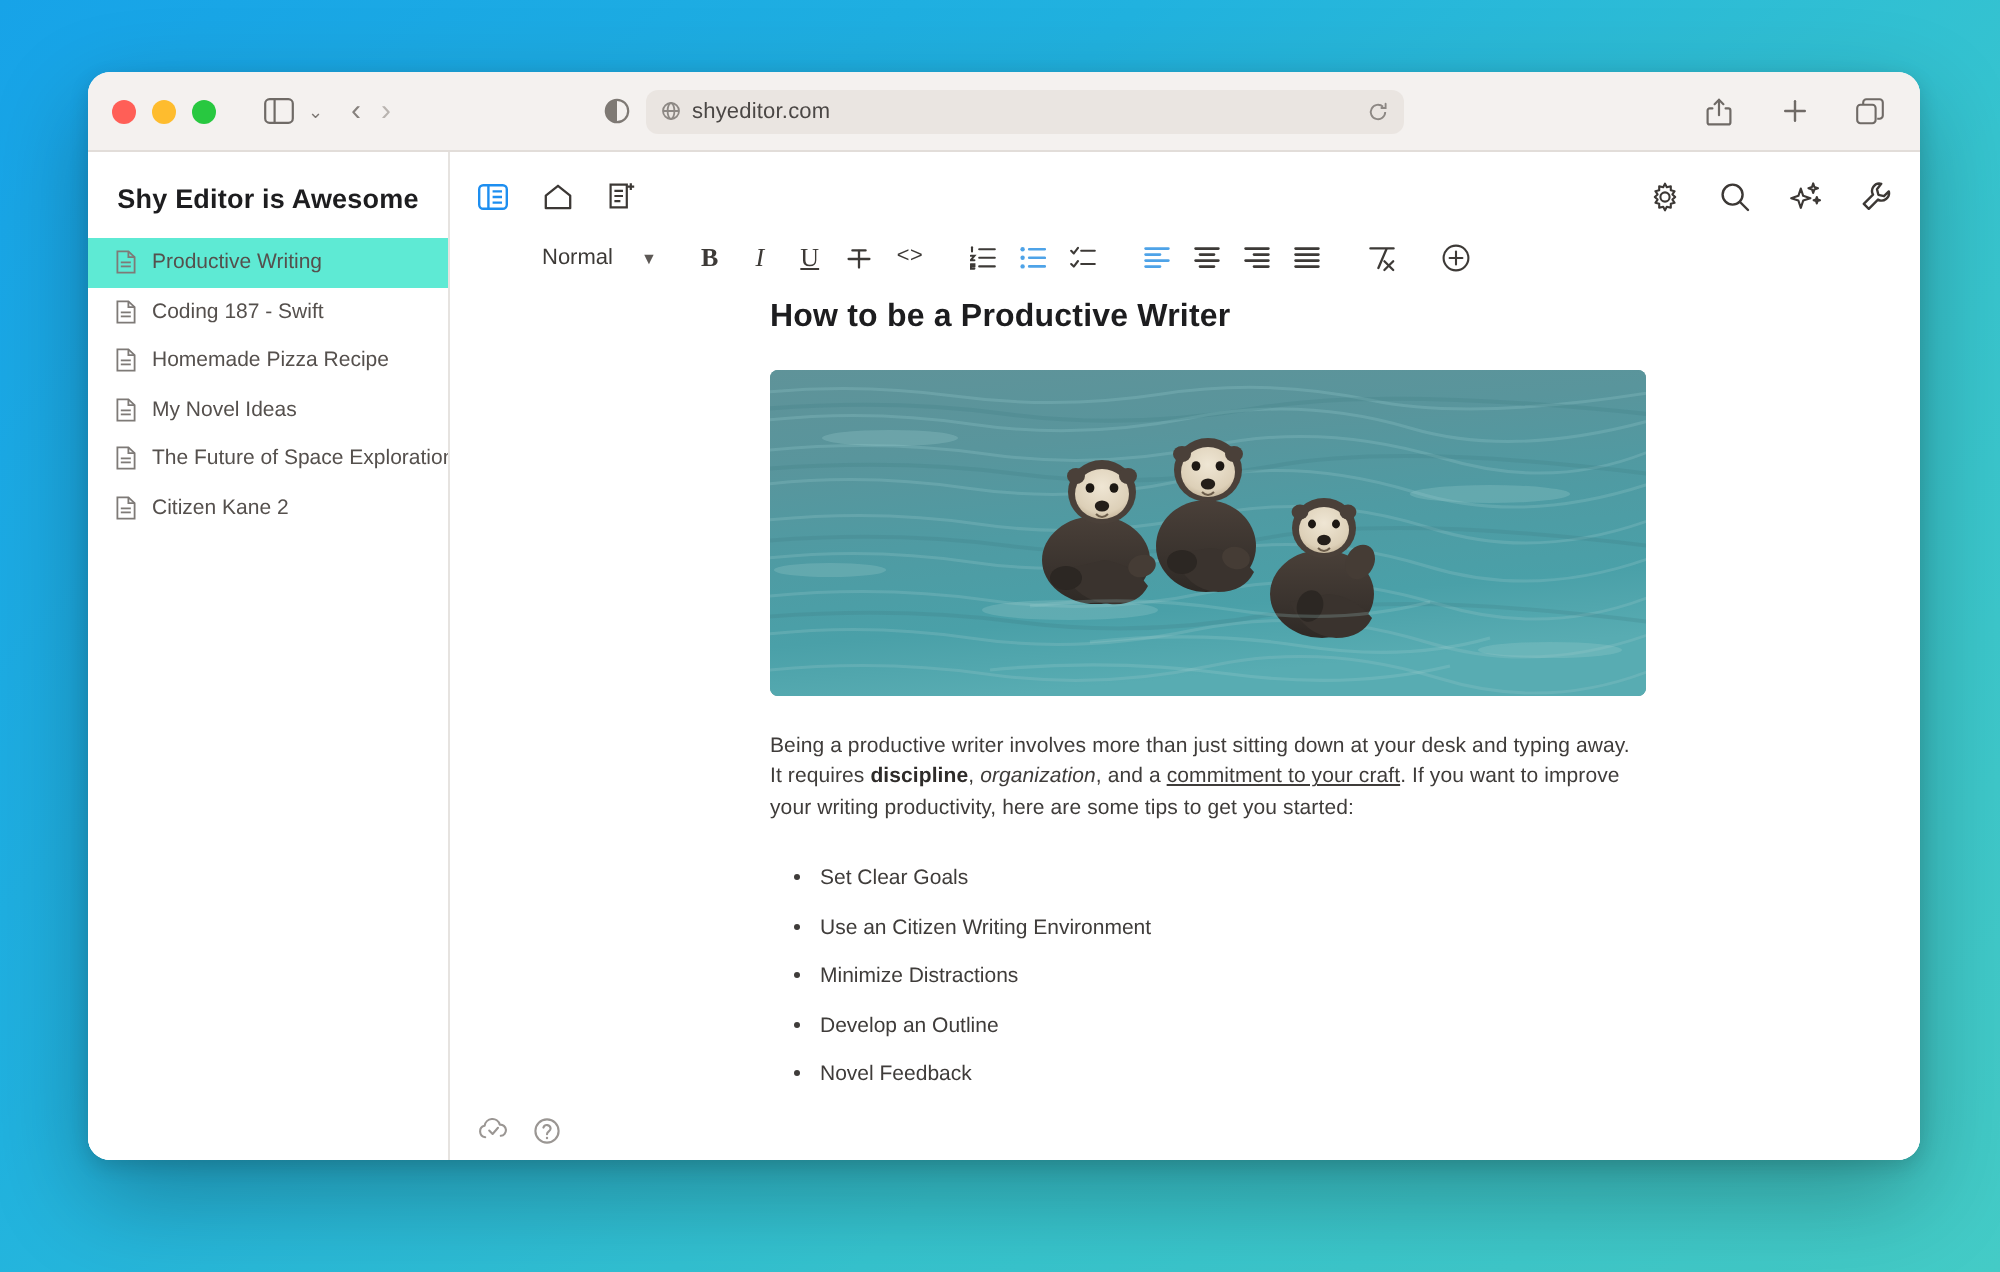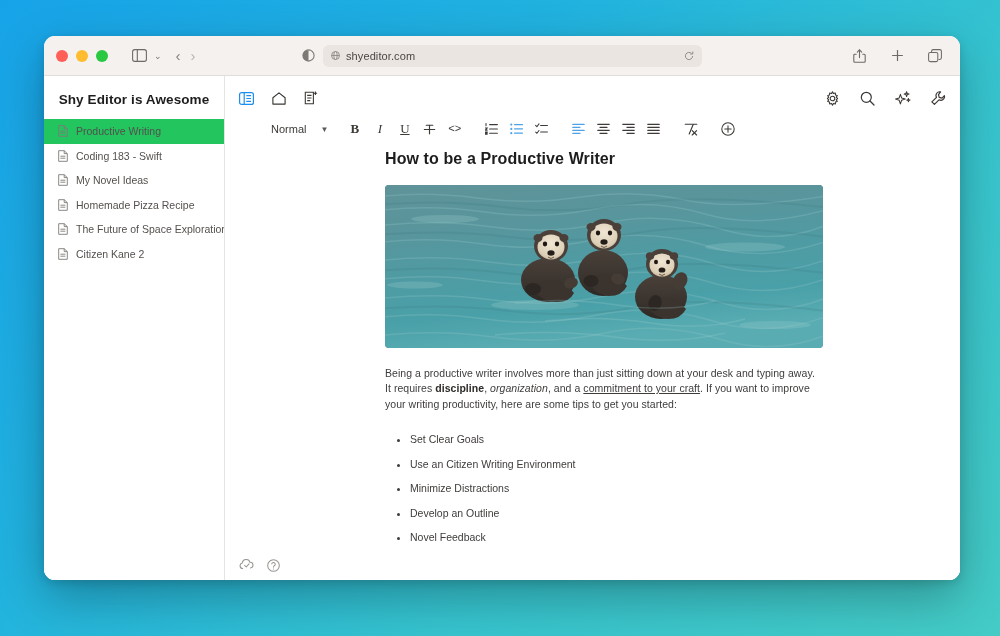--- a/index.html
+++ b/index.html
@@ -83,21 +83,21 @@
     font-size: 13.5px; font-weight: bold; color: #1d1d1f;
     padding: 6px 14px 12px 14px; letter-spacing: .1px;
   }
   .doc-list { display: flex; flex-direction: column; }
   .doc-item {
     display: flex; align-items: center; gap: 8px;
     height: 24.5px; padding: 0 10px 0 14px;
     font-size: 10.5px; color: #55504d;
     white-space: nowrap; overflow: hidden;
   }
-  .doc-item.selected { background: #22c55e; }
+  .doc-item.selected { background: #5eead4; }
   .doc-icon { color: #7e7a77; display: flex; flex: 0 0 auto; }
 
   
   .editor { flex: 1; display: flex; flex-direction: column; min-width: 0; background: #fff; }
 
   .editor-top {
     height: 32px; flex: 0 0 32px;
     display: flex; align-items: center;
     padding: 0 14px; margin-top: 6px;
   }
@@ -264,45 +264,45 @@
 
           <div class="doc-item">
             <span class="doc-icon">
               <svg width="10" height="12" viewBox="0 0 10 12" fill="none" stroke="currentColor" stroke-width="0.9">
                 <path d="M0.7 0.7 H6.2 L9.3 3.6 V11.3 H0.7 Z"></path>
                 <path d="M6.2 0.7 V3.6 H9.3"></path>
                 <line x1="2.4" y1="6.2" x2="7.4" y2="6.2"></line>
                 <line x1="2.4" y1="8.2" x2="7.4" y2="8.2"></line>
               </svg>
             </span>
-            <span>Coding 183 - Swift</span>
+            <span>Coding 187 - Swift</span>
           </div>
 
           <div class="doc-item">
             <span class="doc-icon">
               <svg width="10" height="12" viewBox="0 0 10 12" fill="none" stroke="currentColor" stroke-width="0.9">
                 <path d="M0.7 0.7 H6.2 L9.3 3.6 V11.3 H0.7 Z"></path>
                 <path d="M6.2 0.7 V3.6 H9.3"></path>
                 <line x1="2.4" y1="6.2" x2="7.4" y2="6.2"></line>
                 <line x1="2.4" y1="8.2" x2="7.4" y2="8.2"></line>
               </svg>
             </span>
-            <span>My Novel Ideas</span>
+            <span>Homemade Pizza Recipe</span>
           </div>
 
           <div class="doc-item">
             <span class="doc-icon">
               <svg width="10" height="12" viewBox="0 0 10 12" fill="none" stroke="currentColor" stroke-width="0.9">
                 <path d="M0.7 0.7 H6.2 L9.3 3.6 V11.3 H0.7 Z"></path>
                 <path d="M6.2 0.7 V3.6 H9.3"></path>
                 <line x1="2.4" y1="6.2" x2="7.4" y2="6.2"></line>
                 <line x1="2.4" y1="8.2" x2="7.4" y2="8.2"></line>
               </svg>
             </span>
-            <span>Homemade Pizza Recipe</span>
+            <span>My Novel Ideas</span>
           </div>
 
           <div class="doc-item">
             <span class="doc-icon">
               <svg width="10" height="12" viewBox="0 0 10 12" fill="none" stroke="currentColor" stroke-width="0.9">
                 <path d="M0.7 0.7 H6.2 L9.3 3.6 V11.3 H0.7 Z"></path>
                 <path d="M6.2 0.7 V3.6 H9.3"></path>
                 <line x1="2.4" y1="6.2" x2="7.4" y2="6.2"></line>
                 <line x1="2.4" y1="8.2" x2="7.4" y2="8.2"></line>
               </svg>

